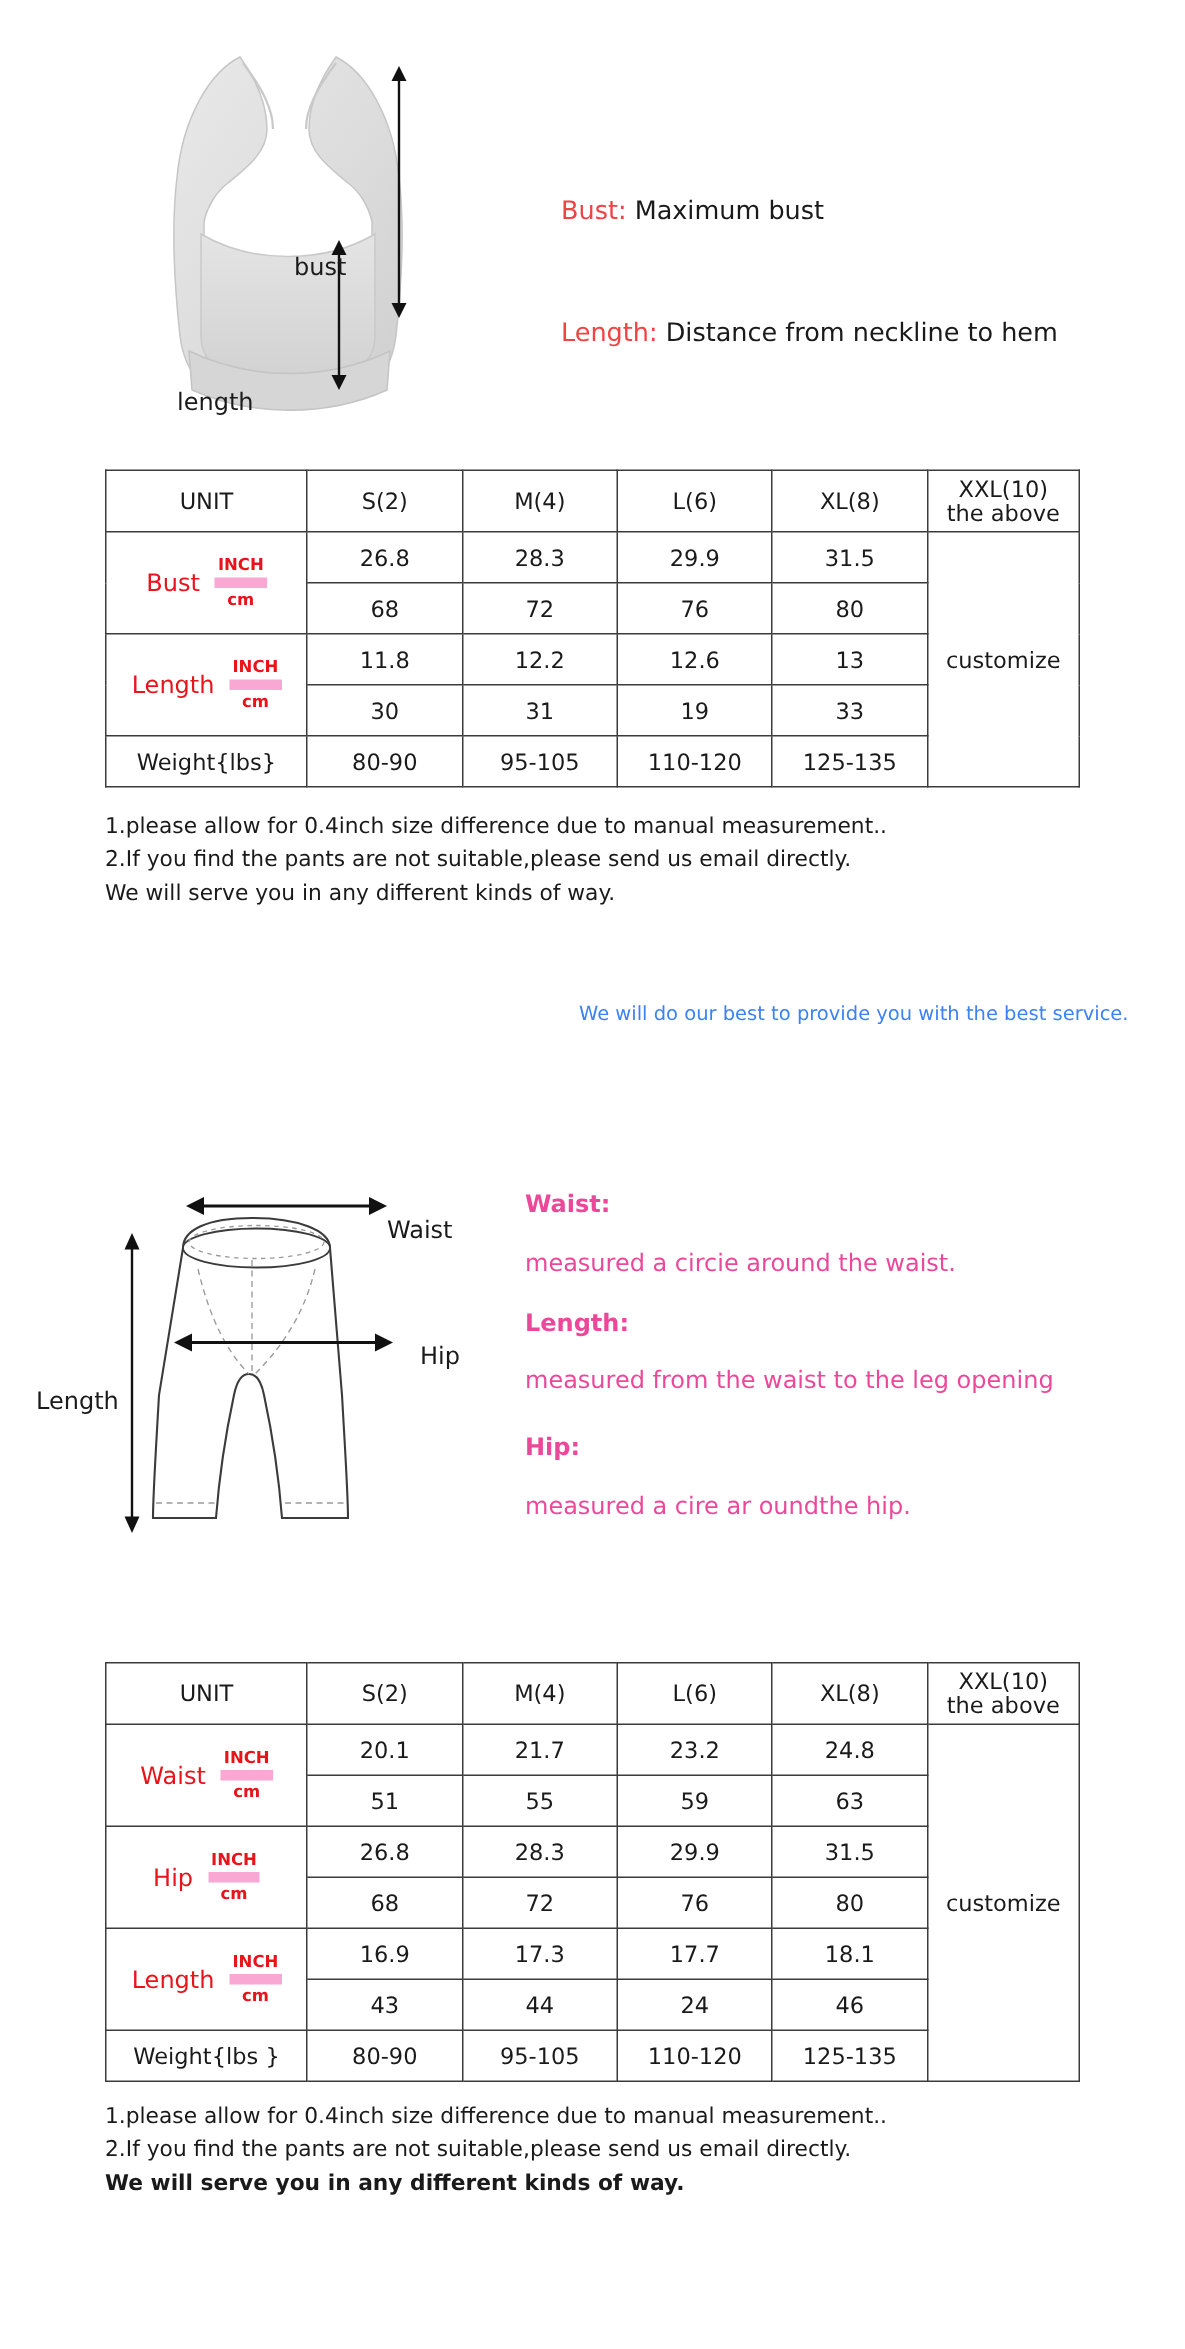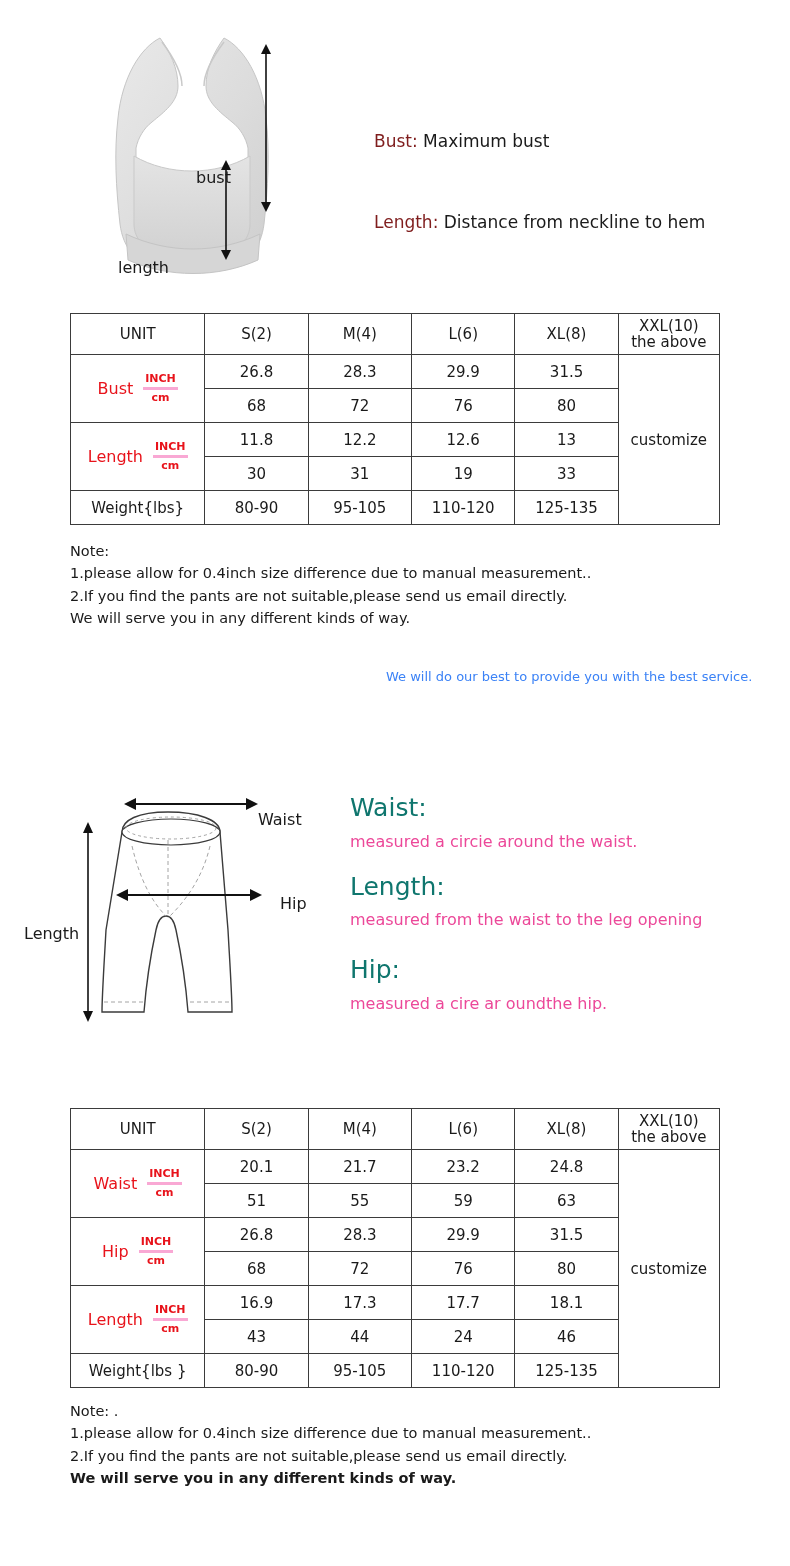--- a/index.html
+++ b/index.html
@@ -15,21 +15,21 @@
     color: #1a1a1a;
     overflow: hidden;
   }
   .page {
     position: relative;
     width: 790px;
     height: 1566px;
   }
 
   
-  .red { color: #7f1d1d; }
+  .red { color: #ef4444; }
 
   
   .bra-illus {
     position: absolute;
     left: 78px;
     top: 28px;
     width: 260px;
     height: 260px;
   }
   .bra-label {
@@ -93,21 +93,21 @@
   .unit-stack {
     display: inline-block;
     text-align: center;
     font-size: 11px;
     font-weight: bold;
     color: #e8131b;
     line-height: 1.25;
   }
   .unit-stack .inch {
     display: block;
-    border-bottom: 3px solid #f9a8d4;
+    border-bottom: 7px solid #f9a8d4;
     padding: 0 2px 1px 2px;
   }
   .unit-stack .cm {
     display: block;
     padding-top: 1px;
   }
   .measure-name {
     font-size: 16px;
     color: #e8131b;
   }
@@ -139,23 +139,24 @@
     position: absolute;
     font-size: 16px;
     color: #1a1a1a;
   }
   .sl-waist { left: 258px; top: 810px; }
   .sl-hip   { left: 280px; top: 894px; }
   .sl-length{ left: 24px;  top: 924px; }
 
   .big-term {
     position: absolute;
-    font-size: 25px;
-    color: #0f766e;
+    font-size: 16px;
+    color: #ec4899;
     white-space: nowrap;
+    font-weight: bold;
   }
   .sub-term {
     position: absolute;
     font-size: 16px;
     color: #ec4899;
     white-space: nowrap;
   }
 
   .note2-bold { font-weight: bold; }
 </style>
@@ -287,21 +288,20 @@
         <td class="weight-lbl">Weight{lbs}</td>
         <td>80-90</td>
         <td>95-105</td>
         <td>110-120</td>
         <td>125-135</td>
       </tr>
     </tbody>
   </table>
 
   <div class="note-block" style="left:70px; top:540px;">
-    <div>Note:</div>
     <div>1.please allow for 0.4inch size difference due to manual measurement..</div>
     <div>2.If you find the pants are not suitable,please send us email directly.</div>
     <div>We will serve you in any different kinds of way.</div>
   </div>
 
   <div class="service-line" style="left:386px; top:669px;">We will do our best to provide you with the best service.</div>
 
   <div class="shorts-illus">
     <svg width="290" height="270" viewBox="0 0 290 270" xmlns="http://www.w3.org/2000/svg">
 
@@ -442,19 +442,18 @@
         <td class="weight-lbl">Weight{lbs }</td>
         <td>80-90</td>
         <td>95-105</td>
         <td>110-120</td>
         <td>125-135</td>
       </tr>
     </tbody>
   </table>
 
   <div class="note-block" style="left:70px; top:1400px;">
-    <div>Note: .</div>
     <div>1.please allow for 0.4inch size difference due to manual measurement..</div>
     <div>2.If you find the pants are not suitable,please send us email directly.</div>
     <div class="note2-bold">We will serve you in any different kinds of way.</div>
   </div>
 
 </div>
 
 </body></html>

